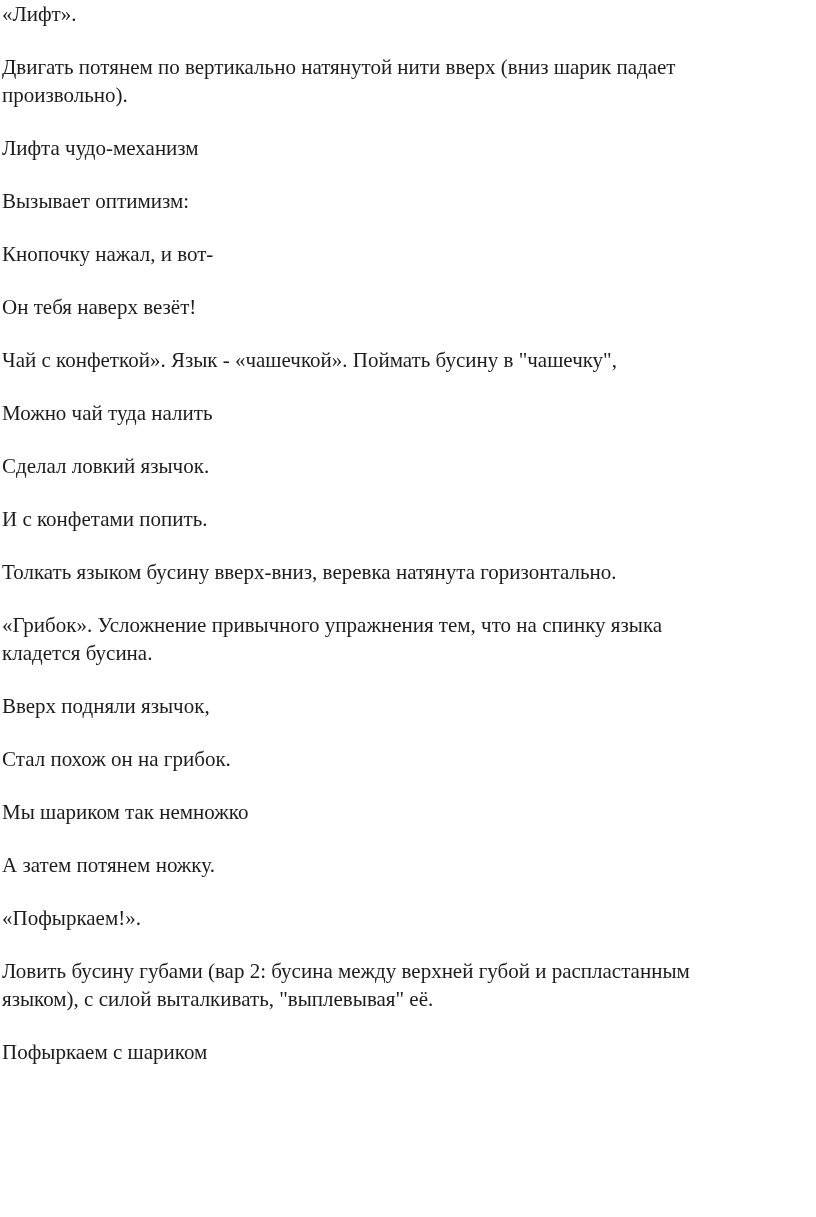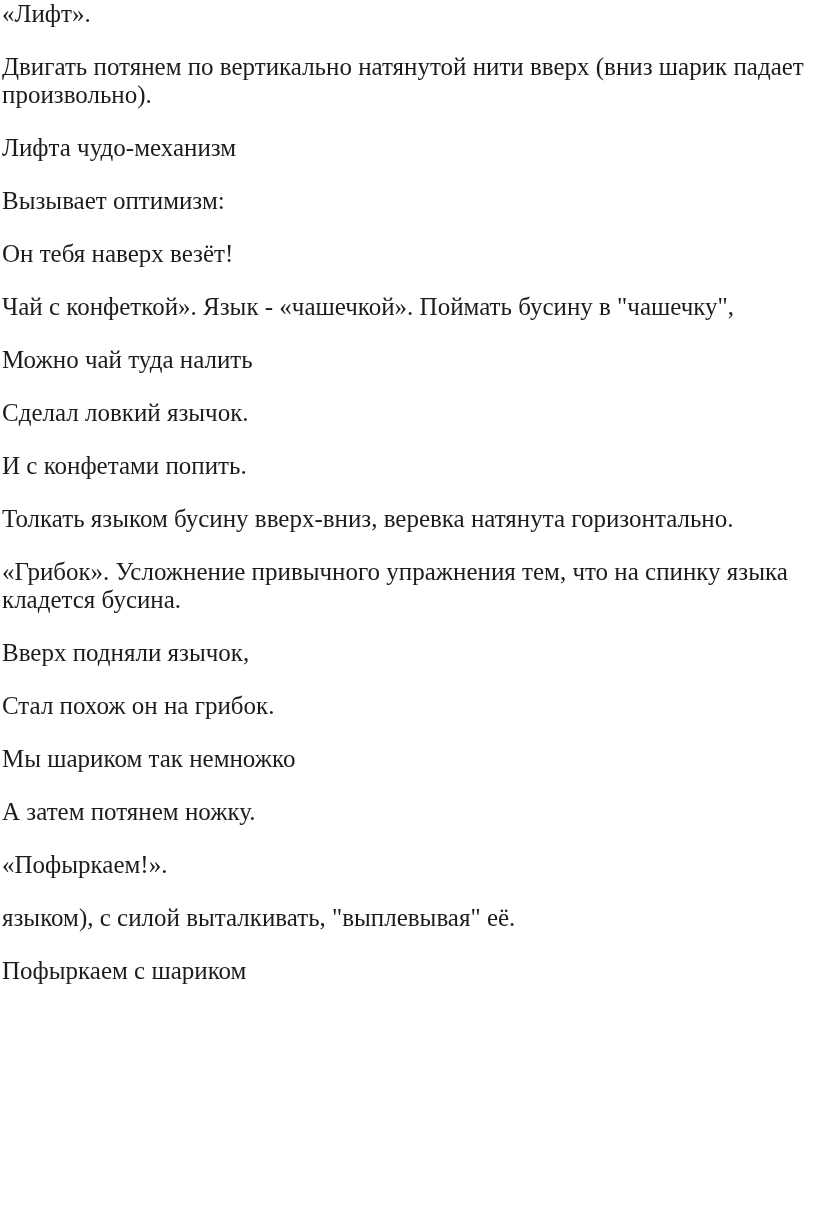--- a/index.html
+++ b/index.html
@@ -16,21 +16,21 @@
     width: 816px;
     height: 1217px;
     overflow: hidden;
   }
   .page {
     width: 816px;
     height: 1217px;
     padding: 0 0 0 2px;
     background: var(--bg-color);
     font-family: "Liberation Serif", "DejaVu Serif", serif;
-    font-size: 25px;
+    font-size: 21px;
     color: var(--text-color);
   }
   .page p {
     margin: 0 0 25px 0;
     padding: 0;
     line-height: 28px;
   }
   .page .line {
     display: block;
     white-space: nowrap;
@@ -45,20 +45,23 @@
     </p>
     <p>
       <span class="line">Двигать потянем по вертикально натянутой нити вверх (вниз шарик падает</span>
       <span class="line">произвольно).</span>
     </p>
     <p>
       <span class="line">Лифта чудо-механизм</span>
     </p>
     <p>
       <span class="line">Вызывает оптимизм:</span>
+    </p>
+    <p>
+      <span class="line">Кнопочку нажал, и вот-</span>
     </p>
     <p>
       <span class="line">Он тебя наверх везёт!</span>
     </p>
     <p>
       <span class="line">Чай с конфеткой». Язык - «чашечкой». Поймать бусину в "чашечку",</span>
     </p>
     <p>
       <span class="line">Можно чай туда налить</span>
     </p>
@@ -84,18 +87,19 @@
     <p>
       <span class="line">Мы шариком так немножко</span>
     </p>
     <p>
       <span class="line">А затем потянем ножку.</span>
     </p>
     <p>
       <span class="line">«Пофыркаем!».</span>
     </p>
     <p>
+      <span class="line">Ловить бусину губами (вар 2: бусина между верхней губой и распластанным</span>
       <span class="line">языком), с силой выталкивать, "выплевывая" её.</span>
     </p>
     <p>
       <span class="line">Пофыркаем с шариком</span>
     </p>
   </main>
 
 </body></html>

